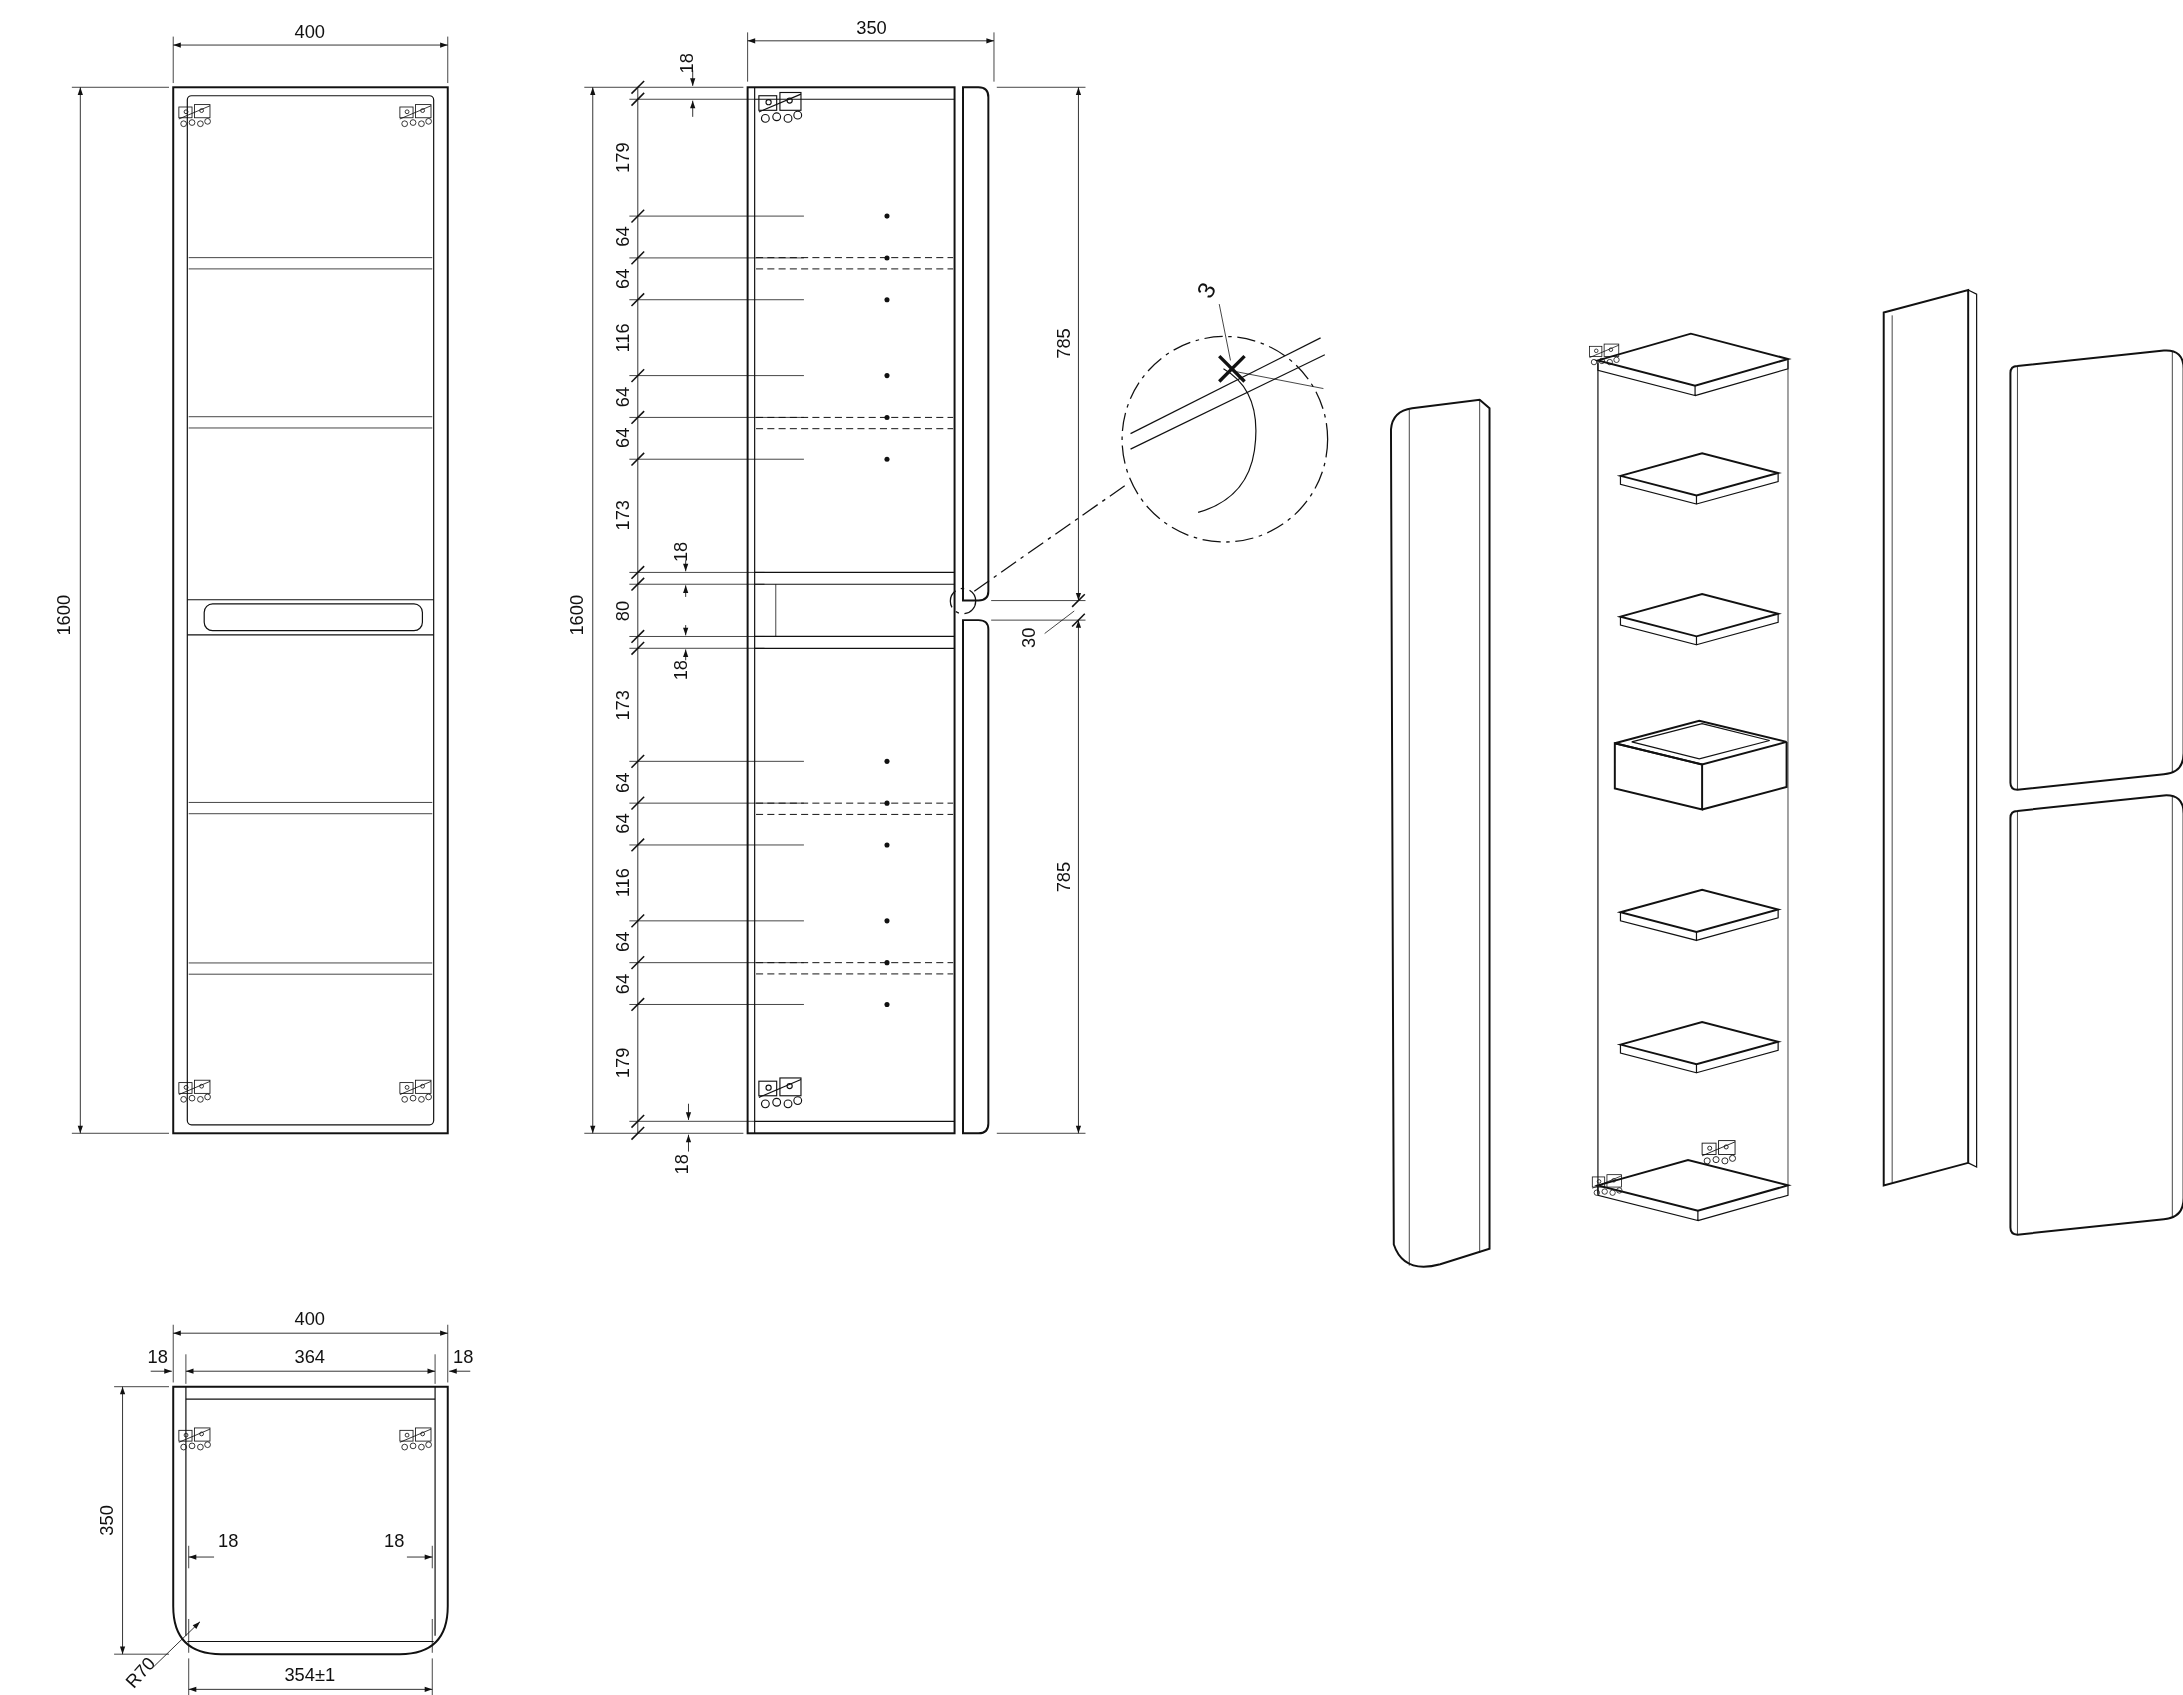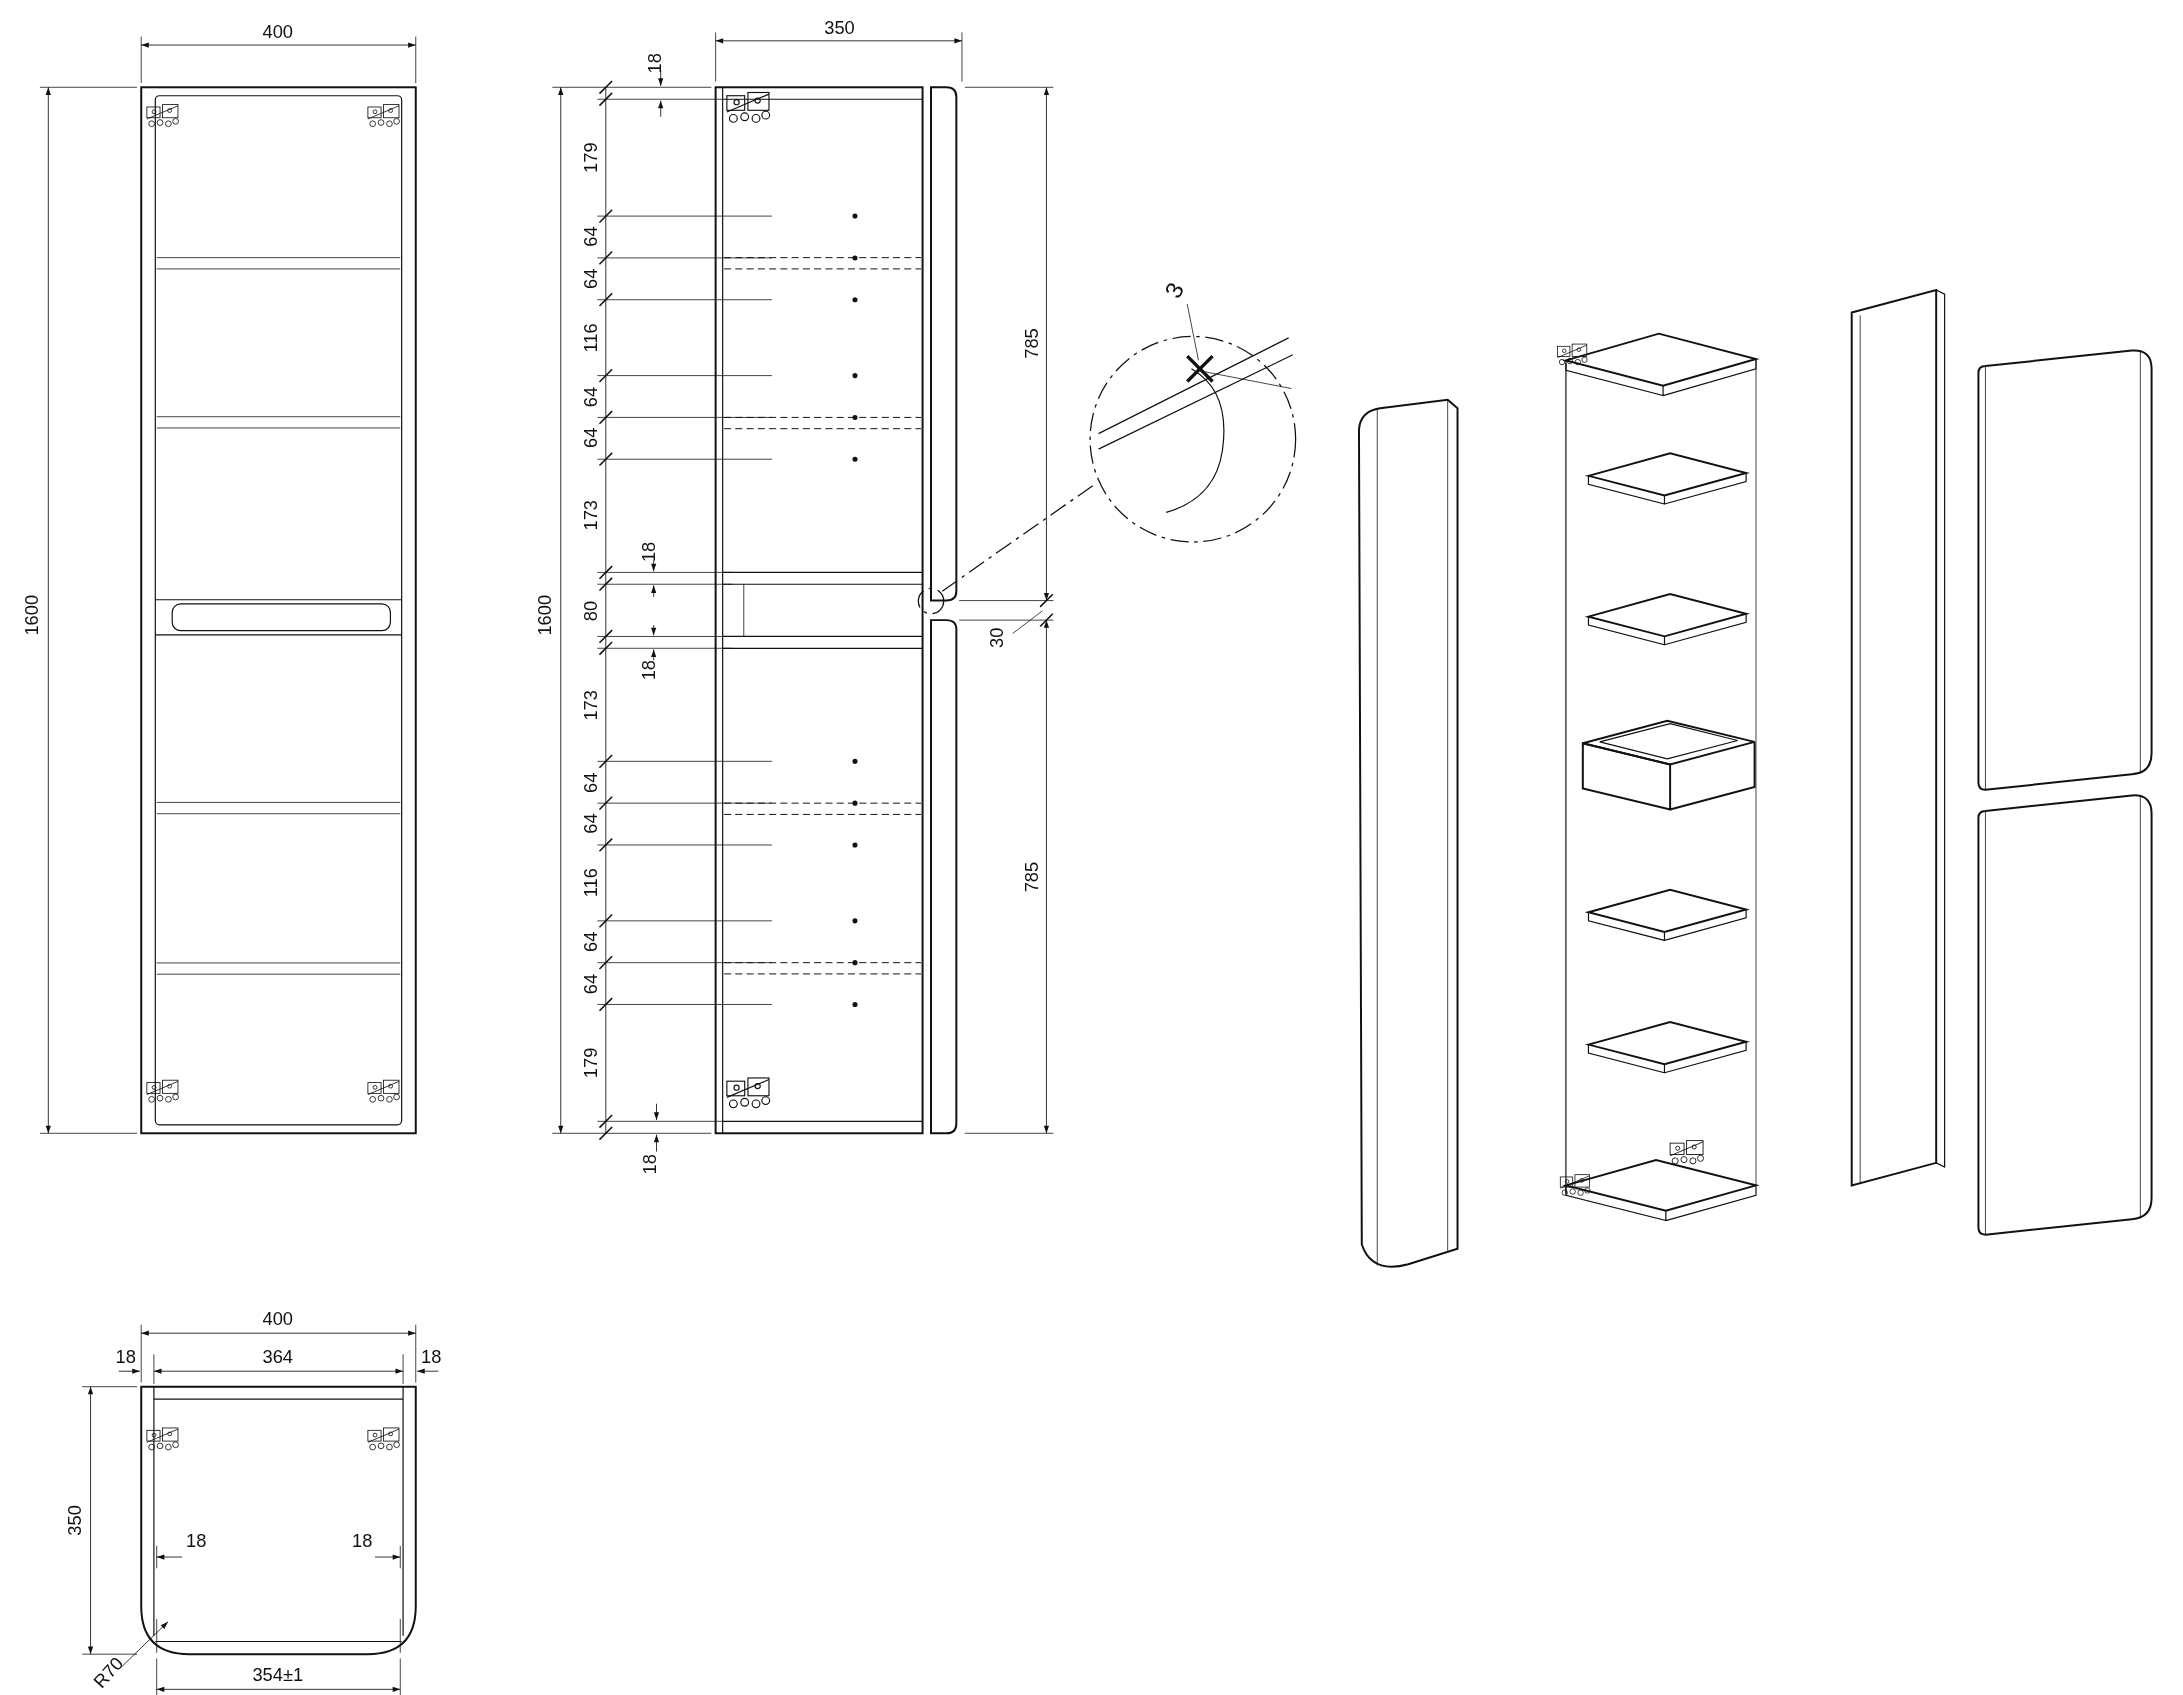--- a/index.html
+++ b/index.html
@@ -1,16 +1,16 @@
 <!DOCTYPE html>
 <html style="font-size:12px"><head>
 <meta charset="utf-8">
 <style>
   html,body{margin:0;padding:0;background:#ffffff;overflow:hidden;}
-  #stage{width:1817px;height:1695px;background:#ffffff;}
+  #stage{width:1817px;height:1695px;background:#ffffff;padding-left:32px;}
   svg{display:block;}
   .s1{stroke:#111;stroke-width:1.4;fill:none;}
   .s2{stroke:#111;stroke-width:0.85;fill:none;}
   .s3{stroke:#111;stroke-width:0.55;fill:none;}
   .sd{stroke:#111;stroke-width:0.7;fill:none;stroke-dasharray:5 3;}
   .sdd{stroke:#111;stroke-width:0.9;fill:none;stroke-dasharray:13 4 2.5 4;}
   .dim{stroke:#111;stroke-width:0.6;fill:none;}
   .thick{stroke:#111;stroke-width:2.4;fill:none;}
   .dot{fill:#111;stroke:none;}
   .dt{font:13px "Liberation Sans", sans-serif;fill:#111;text-anchor:middle;}

